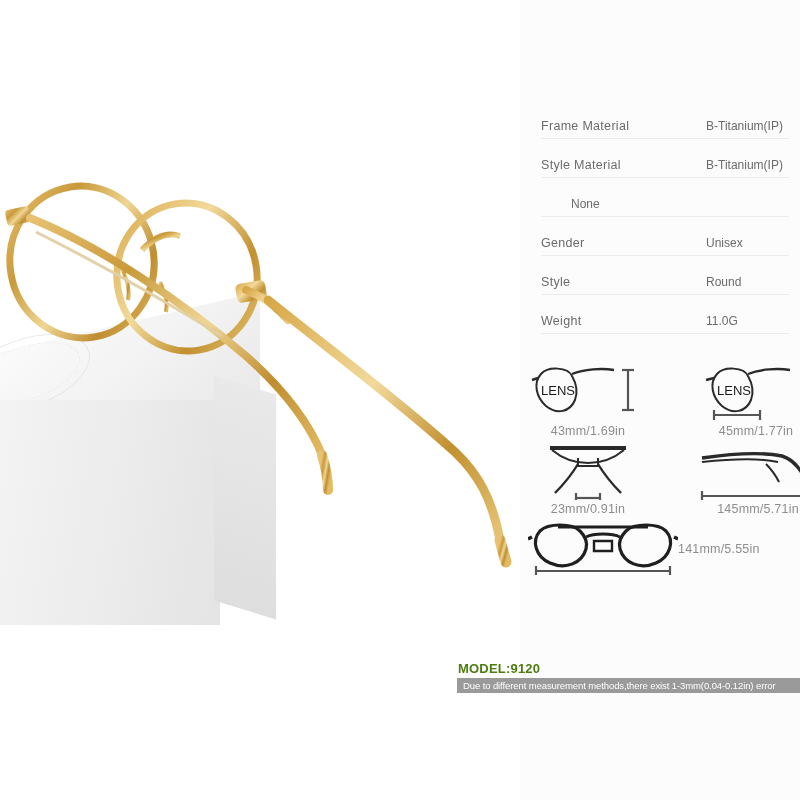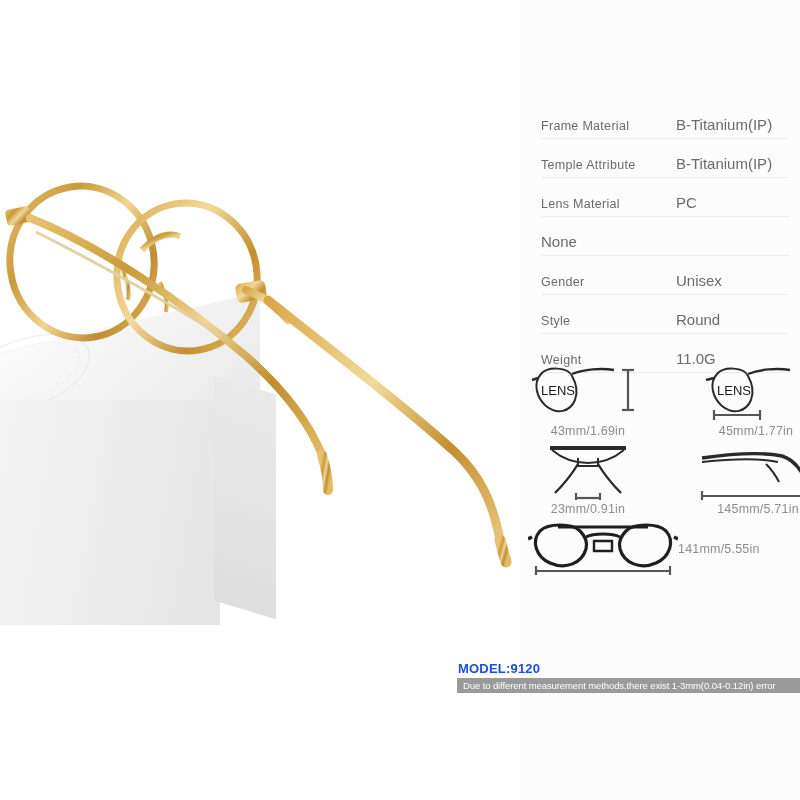--- a/index.html
+++ b/index.html
@@ -20,32 +20,32 @@
     border:1px solid #d9d9d9;border-radius:50%;transform:skewY(-13deg) rotate(-3deg);opacity:.55;}
   .box-logo:after{content:"";position:absolute;left:9px;top:7px;right:9px;bottom:7px;
     border:1px dashed #e2e2e2;border-radius:50%;}
   .glasses{position:absolute;left:0;top:0;width:520px;height:800px;}
 
   
   .panel{position:absolute;left:520px;top:0;width:280px;height:800px;background:#fcfcfc;}
   .spec-list{position:absolute;left:21px;top:100px;width:248px;}
   .spec-row{display:flex;align-items:flex-end;height:38px;border-bottom:1px solid #ececec;}
   .spec-label{width:135px;font-size:12.5px;color:#6b6b6b;letter-spacing:.3px;padding-bottom:5px;}
-  .spec-value{flex:1;font-size:15px;color:#6b6b6b;padding-bottom:5px;}
+  .spec-value{flex:1;font-size:12px;color:#6b6b6b;padding-bottom:5px;margin-left:30px;}
 
   
   .dims{position:absolute;left:8px;top:360px;width:272px;}
   .dim-row{display:flex;gap:48px;}
   .dim-cell{width:136px;display:flex;flex-direction:column;align-items:center;}
   .dim-art{height:62px;display:flex;align-items:center;justify-content:center;}
   .dim-text{font-size:12.5px;color:#8d8d8d;margin-top:2px;letter-spacing:.2px;}
   .dim-wide{width:272px;display:flex;align-items:center;margin-top:4px;}
 
   
-  .model{position:absolute;left:458px;top:661px;font-size:13px;font-weight:bold;color:#1d4ed8;letter-spacing:.2px;}
+  .model{position:absolute;left:458px;top:661px;font-size:13px;font-weight:bold;color:#4d7c0f;letter-spacing:.2px;}
   .disclaimer{position:absolute;left:457px;top:678px;width:343px;height:15px;background:#9a9a9a;
     display:flex;align-items:center;}
   .disclaimer span{font-size:9.5px;color:#ffffff;padding-left:6px;white-space:nowrap;letter-spacing:-.1px;}
 </style>
 </head>
 <body>
 
 <div class="page">
 
   <div class="photo">
@@ -96,26 +96,22 @@
   </div>
 
   <div class="panel">
 
     <div class="spec-list">
       <div class="spec-row">
         <div class="spec-label">Frame  Material</div>
         <div class="spec-value">B-Titanium(IP)</div>
       </div>
       <div class="spec-row">
-        <div class="spec-label">Temple  Attribute</div>
+        <div class="spec-label">Style  Material</div>
         <div class="spec-value">B-Titanium(IP)</div>
-      </div>
-      <div class="spec-row">
-        <div class="spec-label">Lens  Material</div>
-        <div class="spec-value">PC</div>
       </div>
       <div class="spec-row">
         <div class="spec-value">None</div>
       </div>
       <div class="spec-row">
         <div class="spec-label">Gender</div>
         <div class="spec-value">Unisex</div>
       </div>
       <div class="spec-row">
         <div class="spec-label">Style</div>

